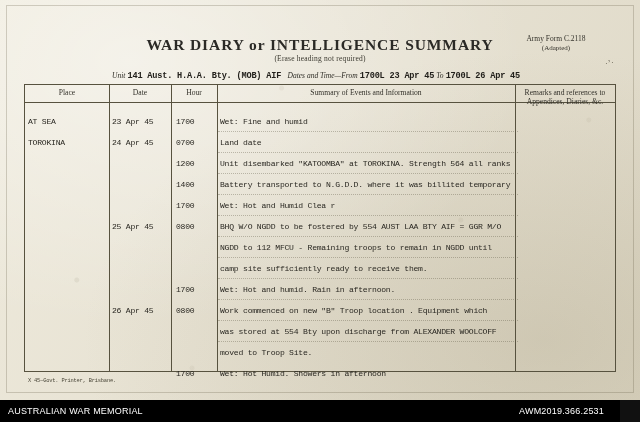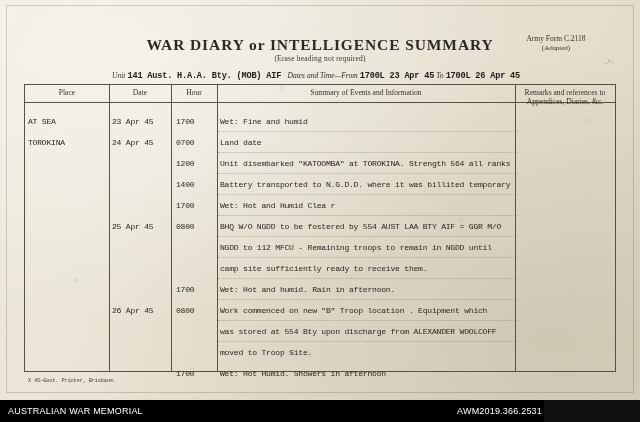--- a/index.html
+++ b/index.html
@@ -186,35 +186,35 @@
     font-size: 5.4px;
     color: #4a4739;
     letter-spacing: -0.2px;
   }
 
   
   #footer {
     position: absolute;
     left: 0;
     bottom: 0;
-    width: 544px;
+    width: 620px;
     height: 22px;
     background: #000000;
     color: #ffffff;
   }
   #footer .fl {
     position: absolute;
     left: 8px;
     top: 6px;
     font-size: 9px;
     letter-spacing: 0.2px;
   }
   #footer .fr {
     position: absolute;
-    right: 2px;
+    right: 16px;
     top: 6px;
     font-size: 9px;
     letter-spacing: 0.2px;
   }
 </style>
 </head>
 <body>
 
 <div id="page">
 

